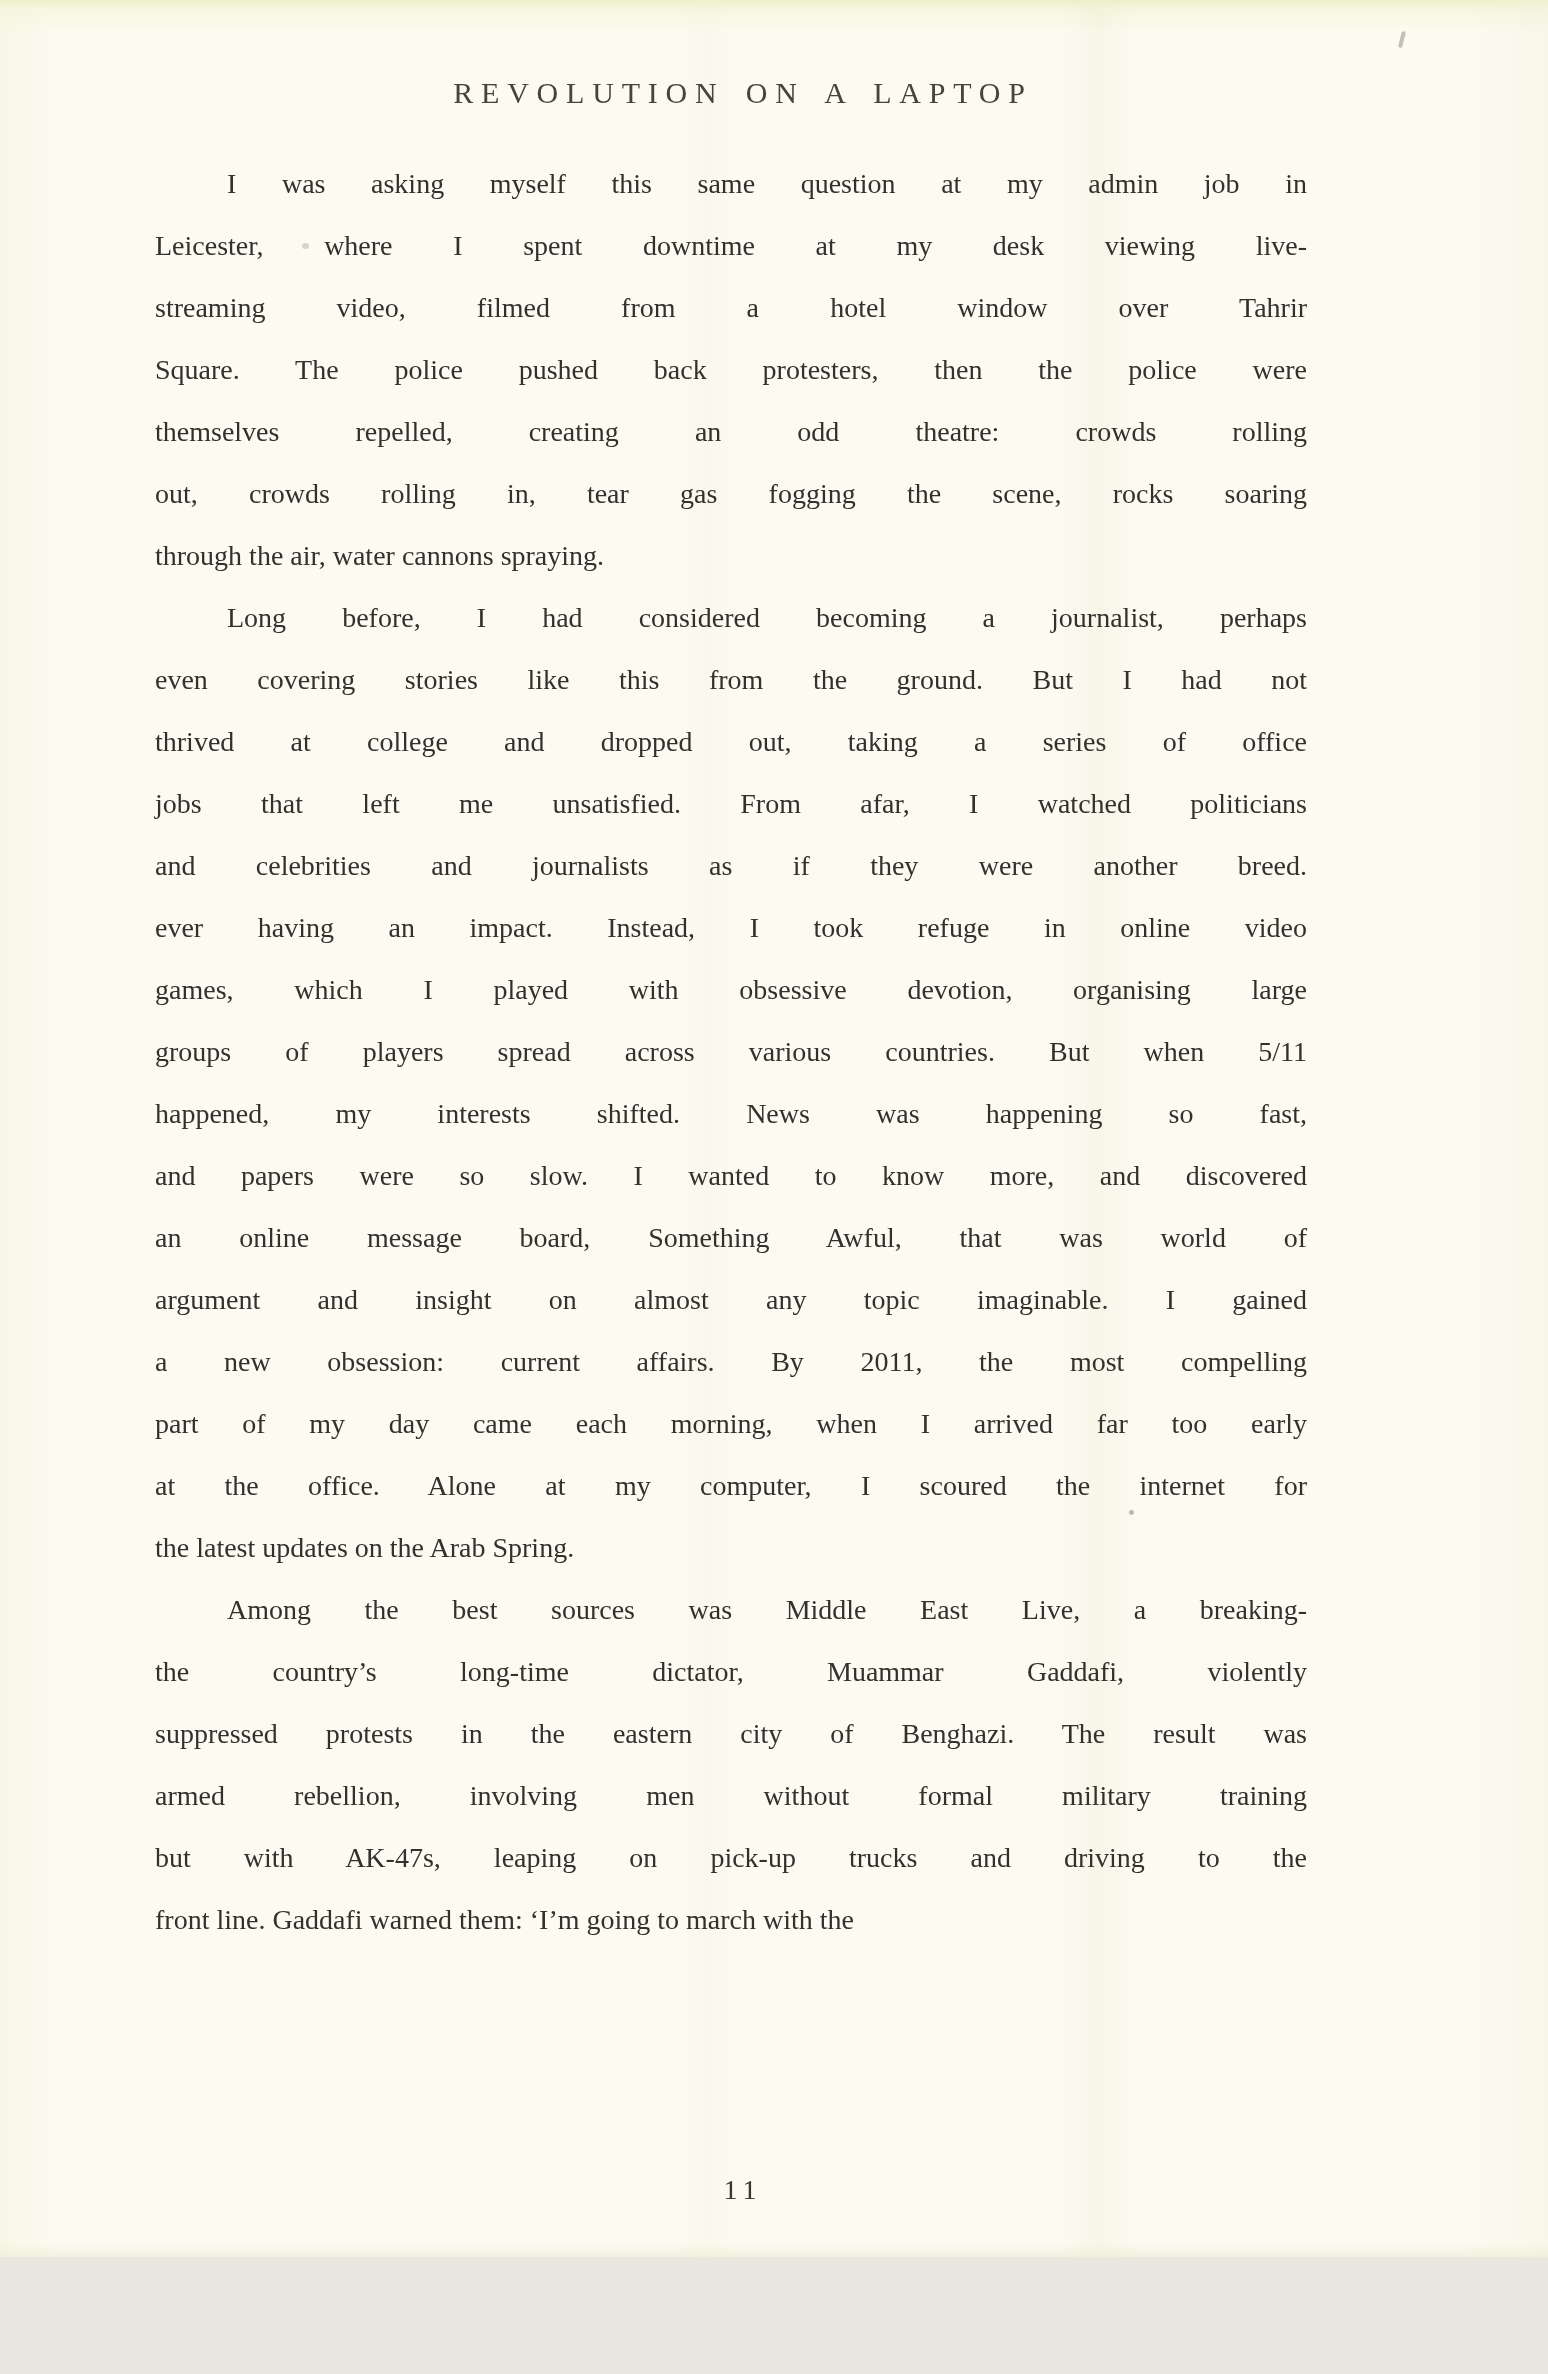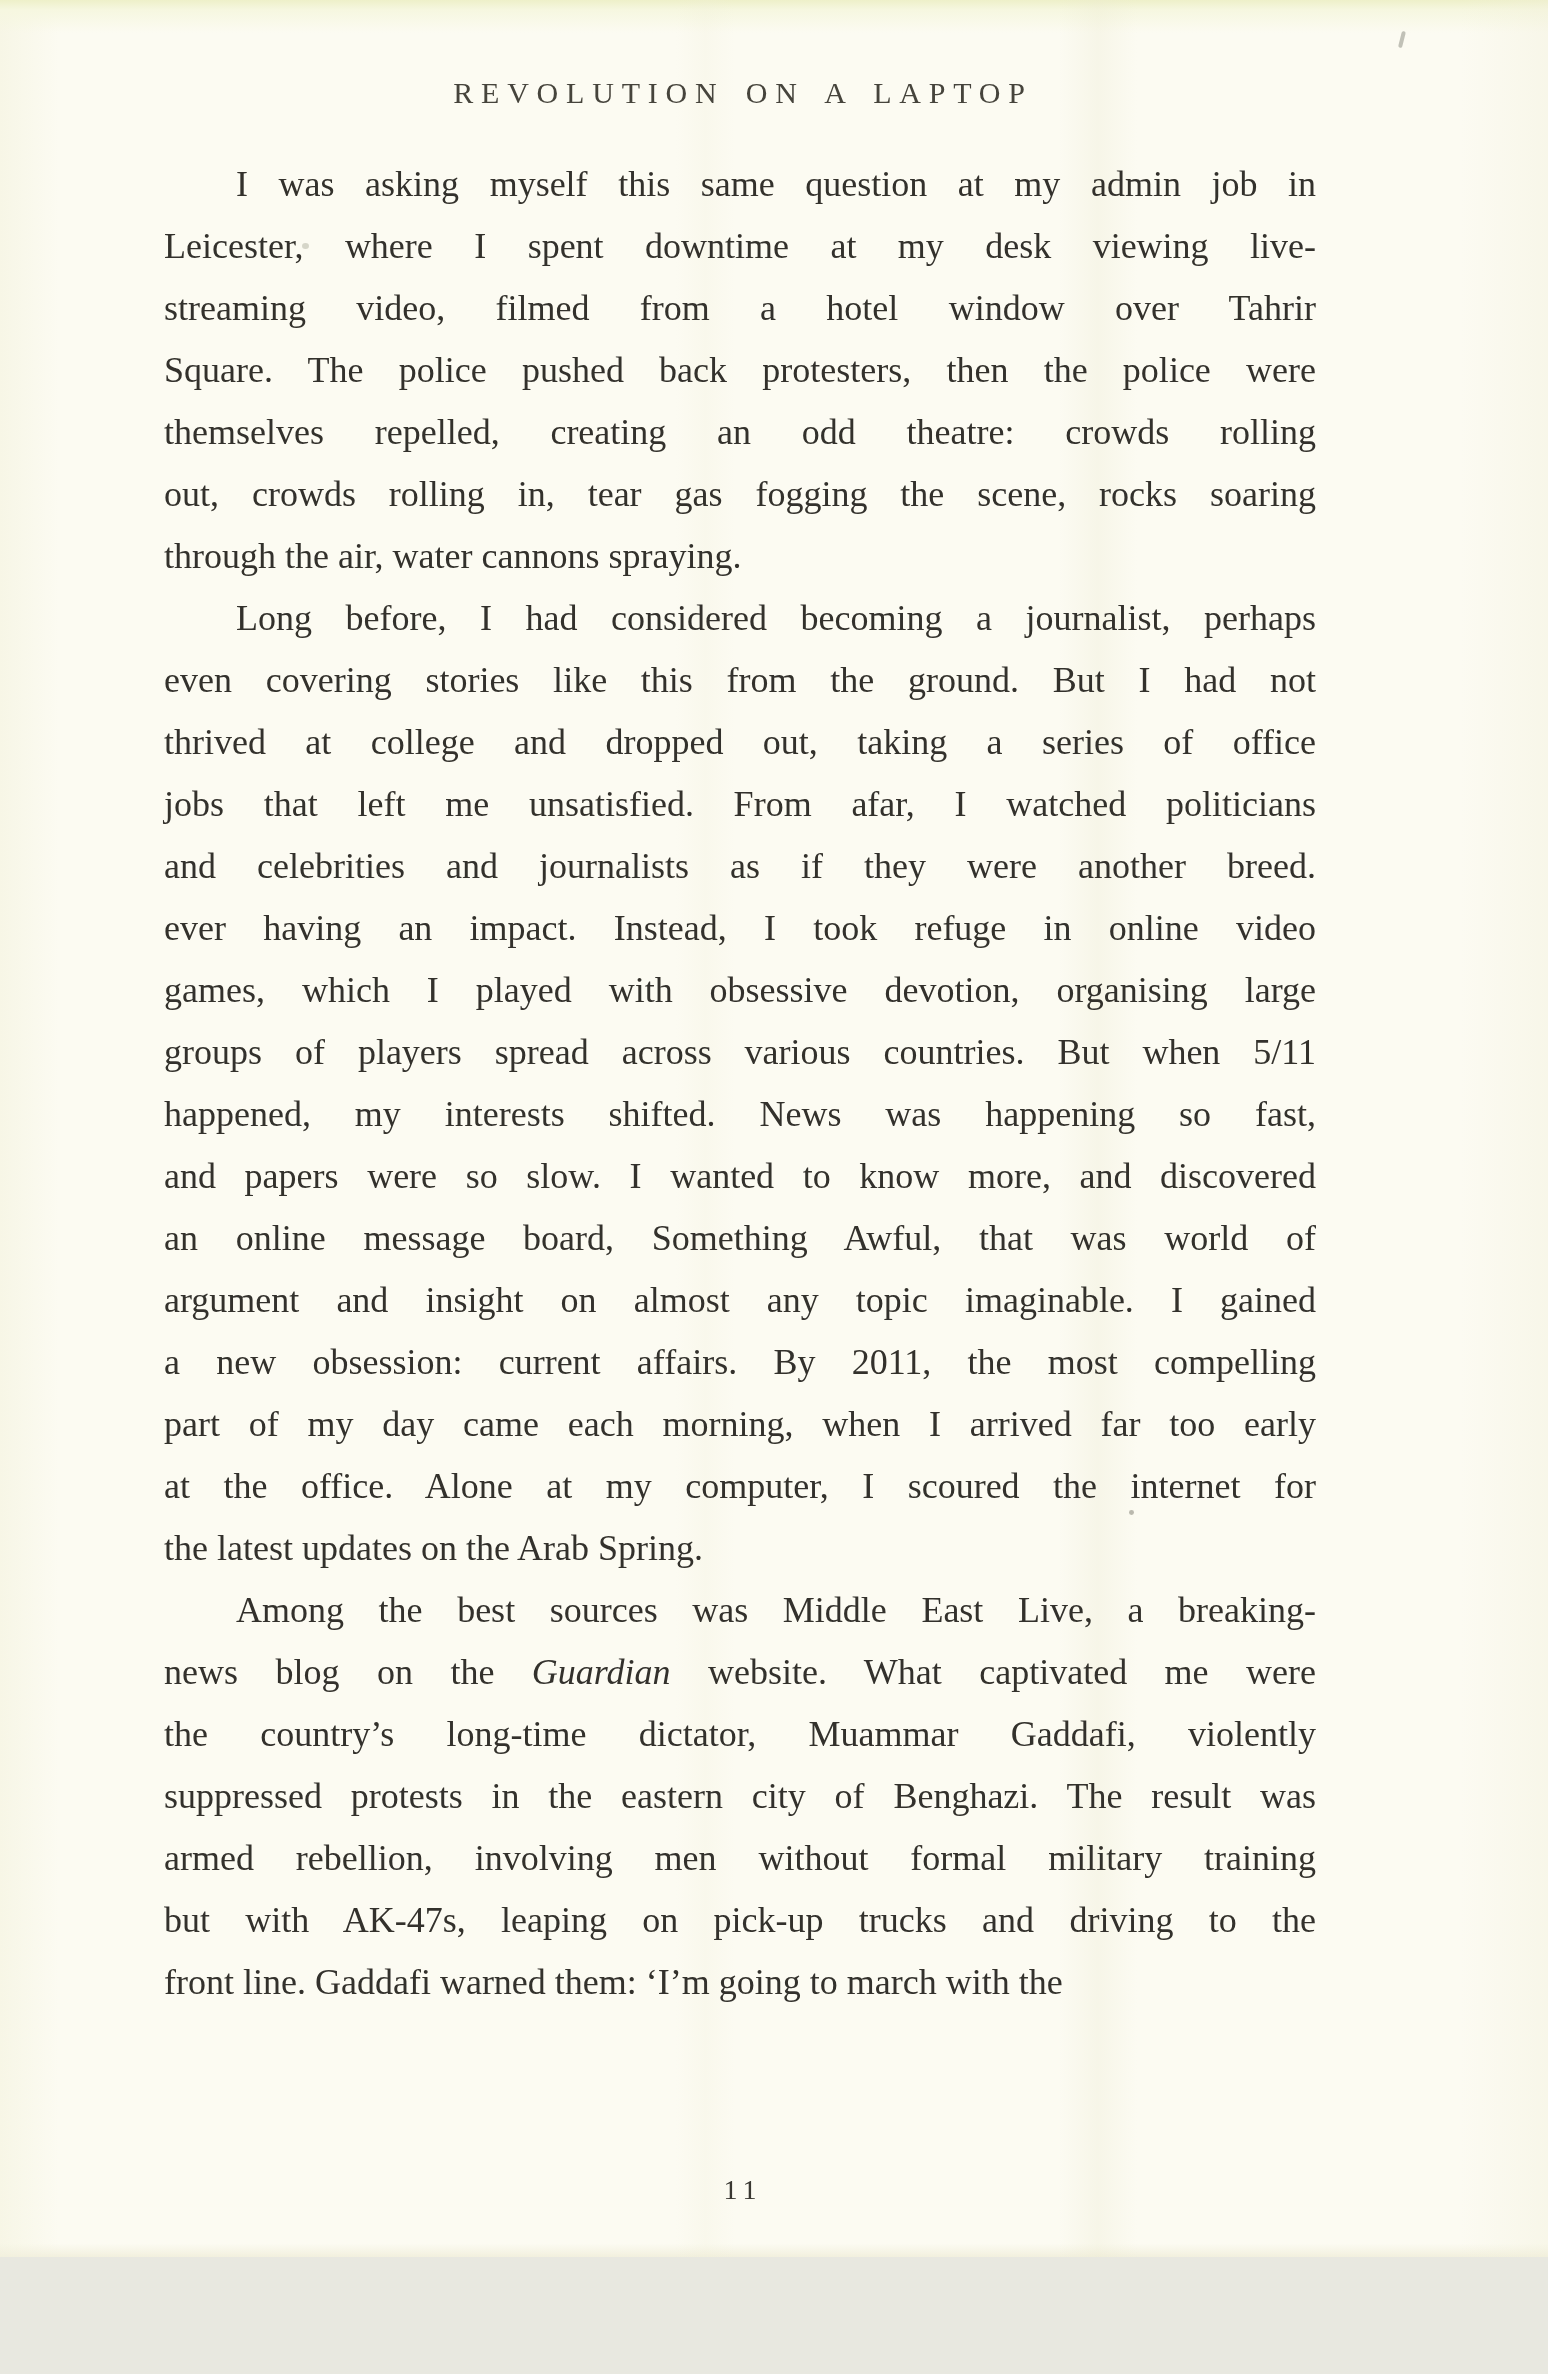--- a/index.html
+++ b/index.html
@@ -40,23 +40,23 @@
     text-align: center;
     font-size: 30px;
     letter-spacing: 7.8px;
     word-spacing: 5.9px;
     color: #46443c;
   }
 
   .body-text {
     position: absolute;
     top: 153px;
-    left: 164px;
+    left: 155px;
     width: 1152px;
-    font-size: 36px;
+    font-size: 28px;
     line-height: 62px;
     color: var(--ink, #33312c);
   }
   .paragraph { margin: 0; }
   .line {
     text-align: justify;
     text-align-last: justify;
     height: 62px;
     overflow: visible;
   }
@@ -144,21 +144,20 @@
         <div class="line">and papers were so slow. I wanted to know more, and discovered</div>
         <div class="line">an online message board, Something Awful, that was world of</div>
         <div class="line">argument and insight on almost any topic imaginable. I gained</div>
         <div class="line">a new obsession: current affairs. By 2011, the most compelling</div>
         <div class="line">part of my day came each morning, when I arrived far too early</div>
         <div class="line">at the office. Alone at my computer, I scoured the internet for</div>
         <div class="line last">the latest updates on the Arab Spring.</div>
       </div>
       <div class="paragraph">
         <div class="line first">Among the best sources was Middle East Live, a breaking-</div>
-        <div class="line"><span>news blog on the </span><span class="italic">Guardian</span><span> website. What captivated me were</span></div>
         <div class="line">the country’s long-time dictator, Muammar Gaddafi, violently</div>
         <div class="line">suppressed protests in the eastern city of Benghazi. The result was</div>
         <div class="line">armed rebellion, involving men without formal military training</div>
         <div class="line">but with AK-47s, leaping on pick-up trucks and driving to the</div>
         <div class="line last">front line. Gaddafi warned them: ‘I’m going to march with the</div>
       </div>
     </div>
 
   <div class="folio">11</div>
 

